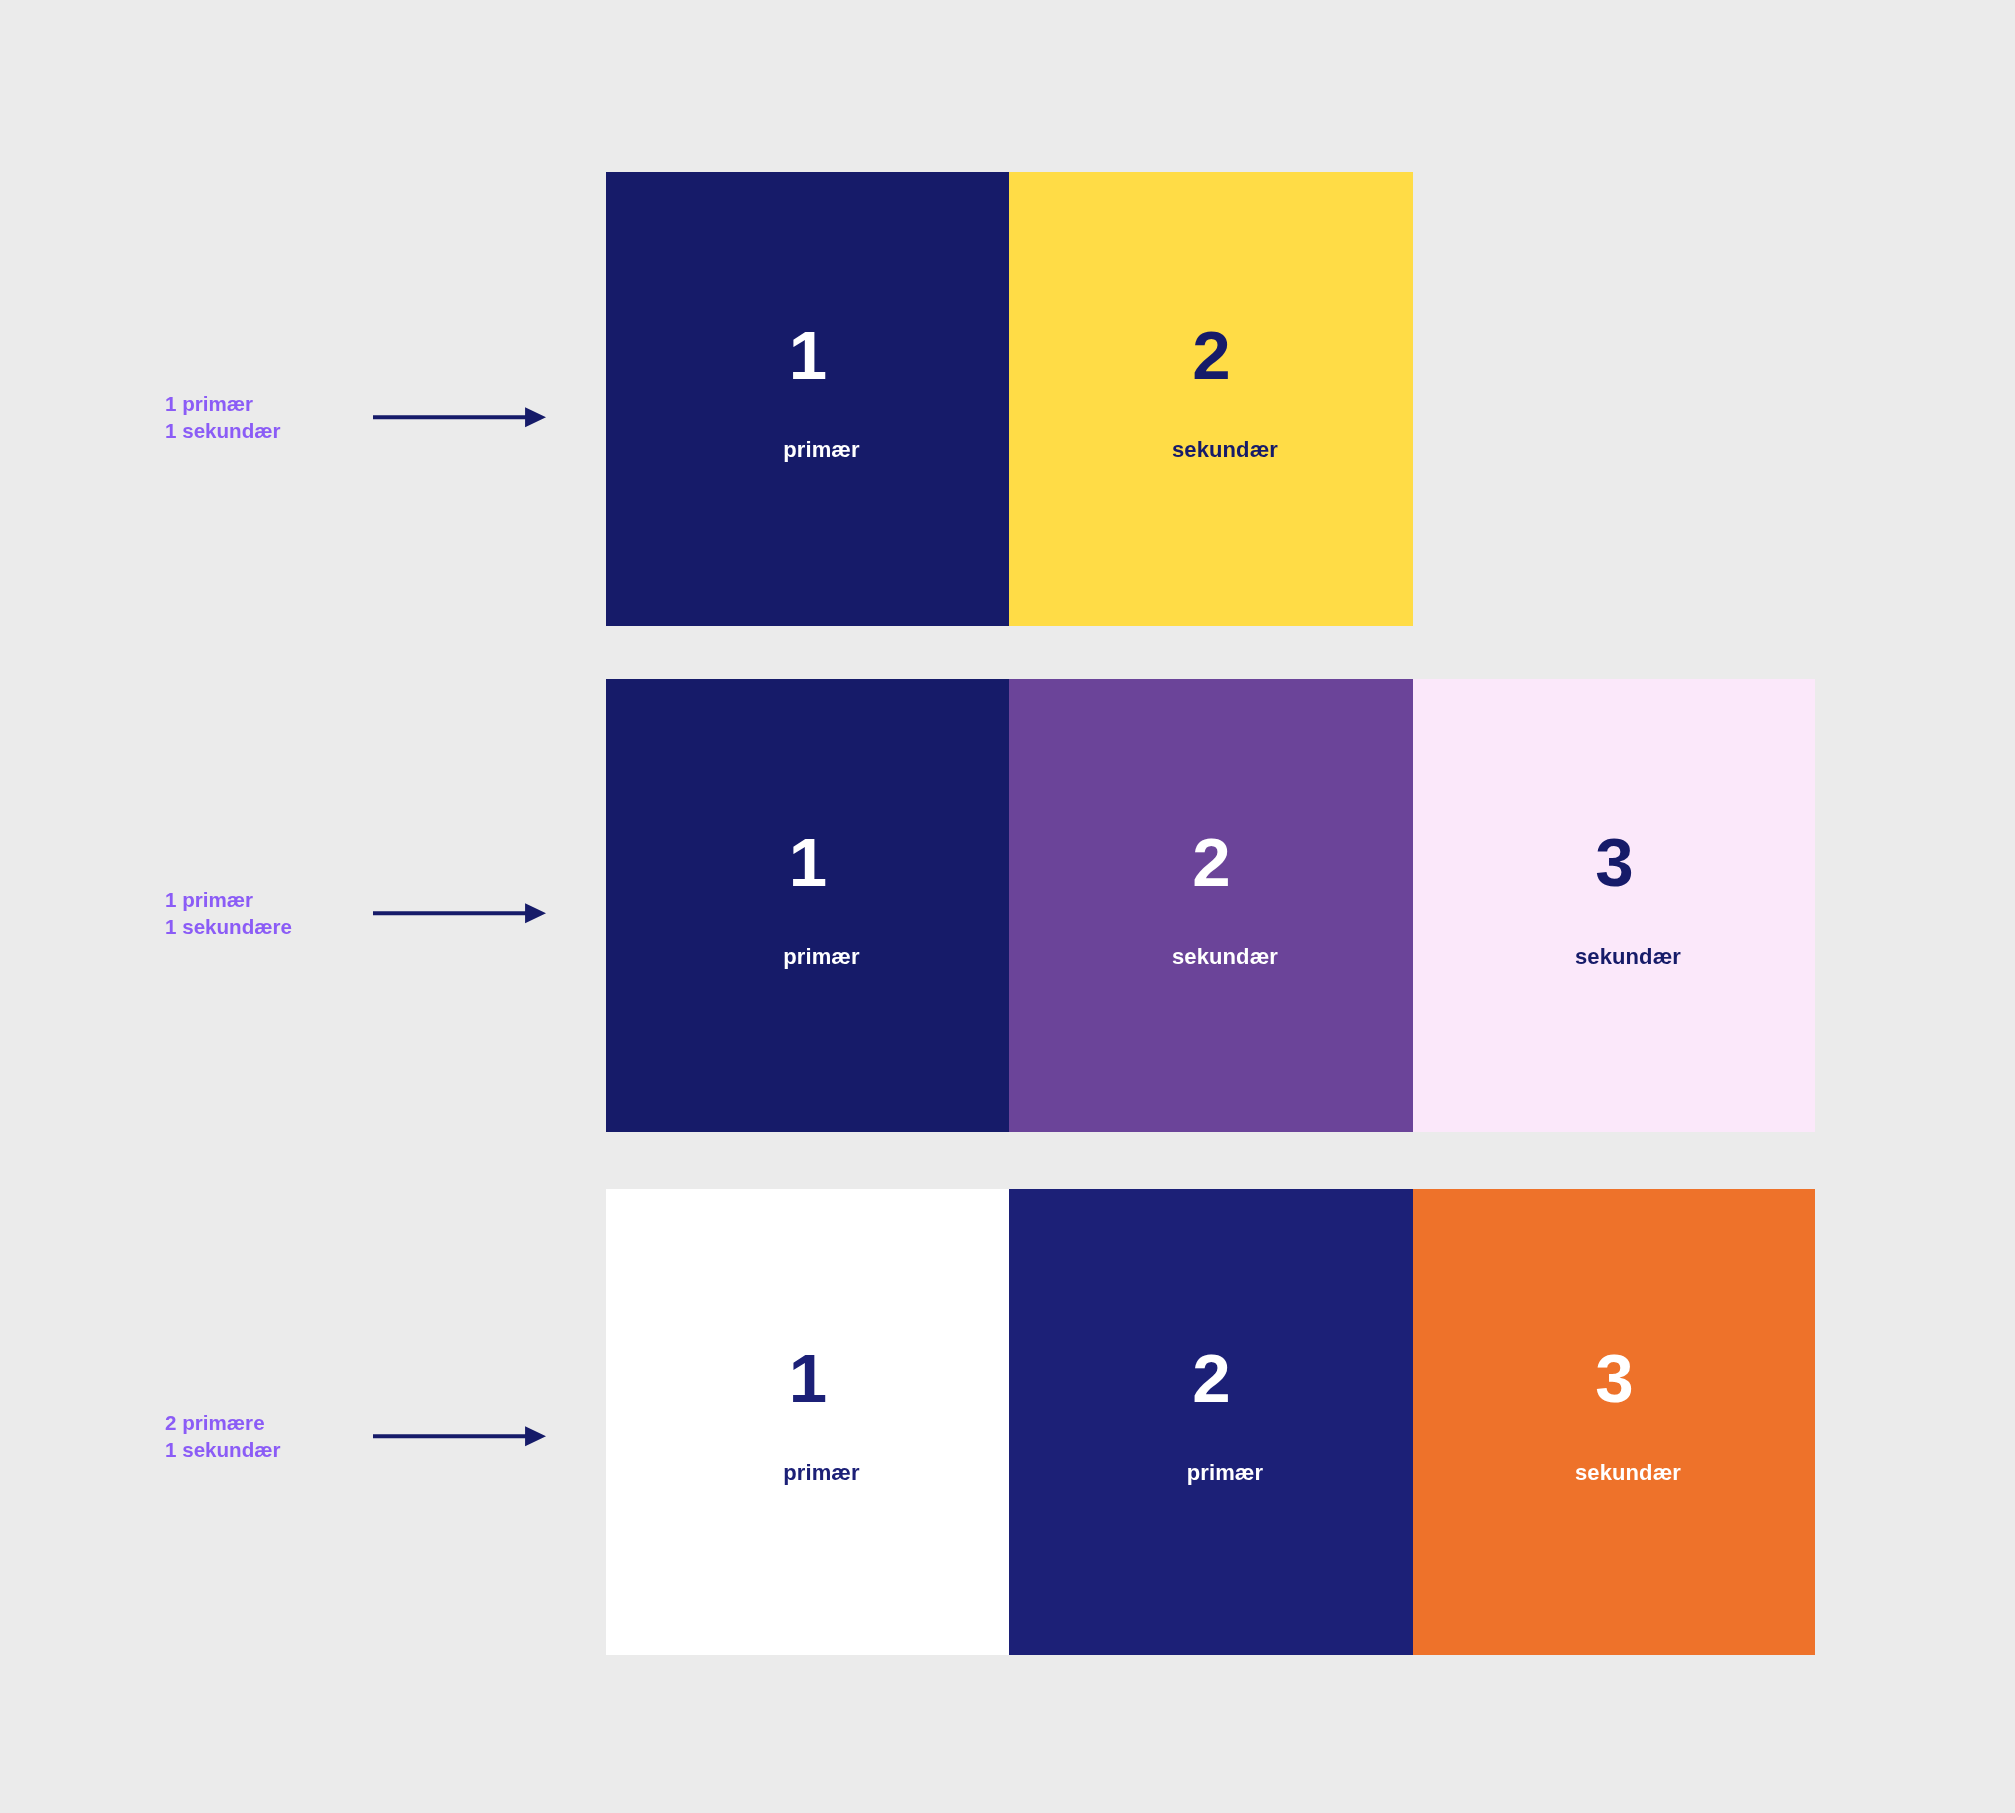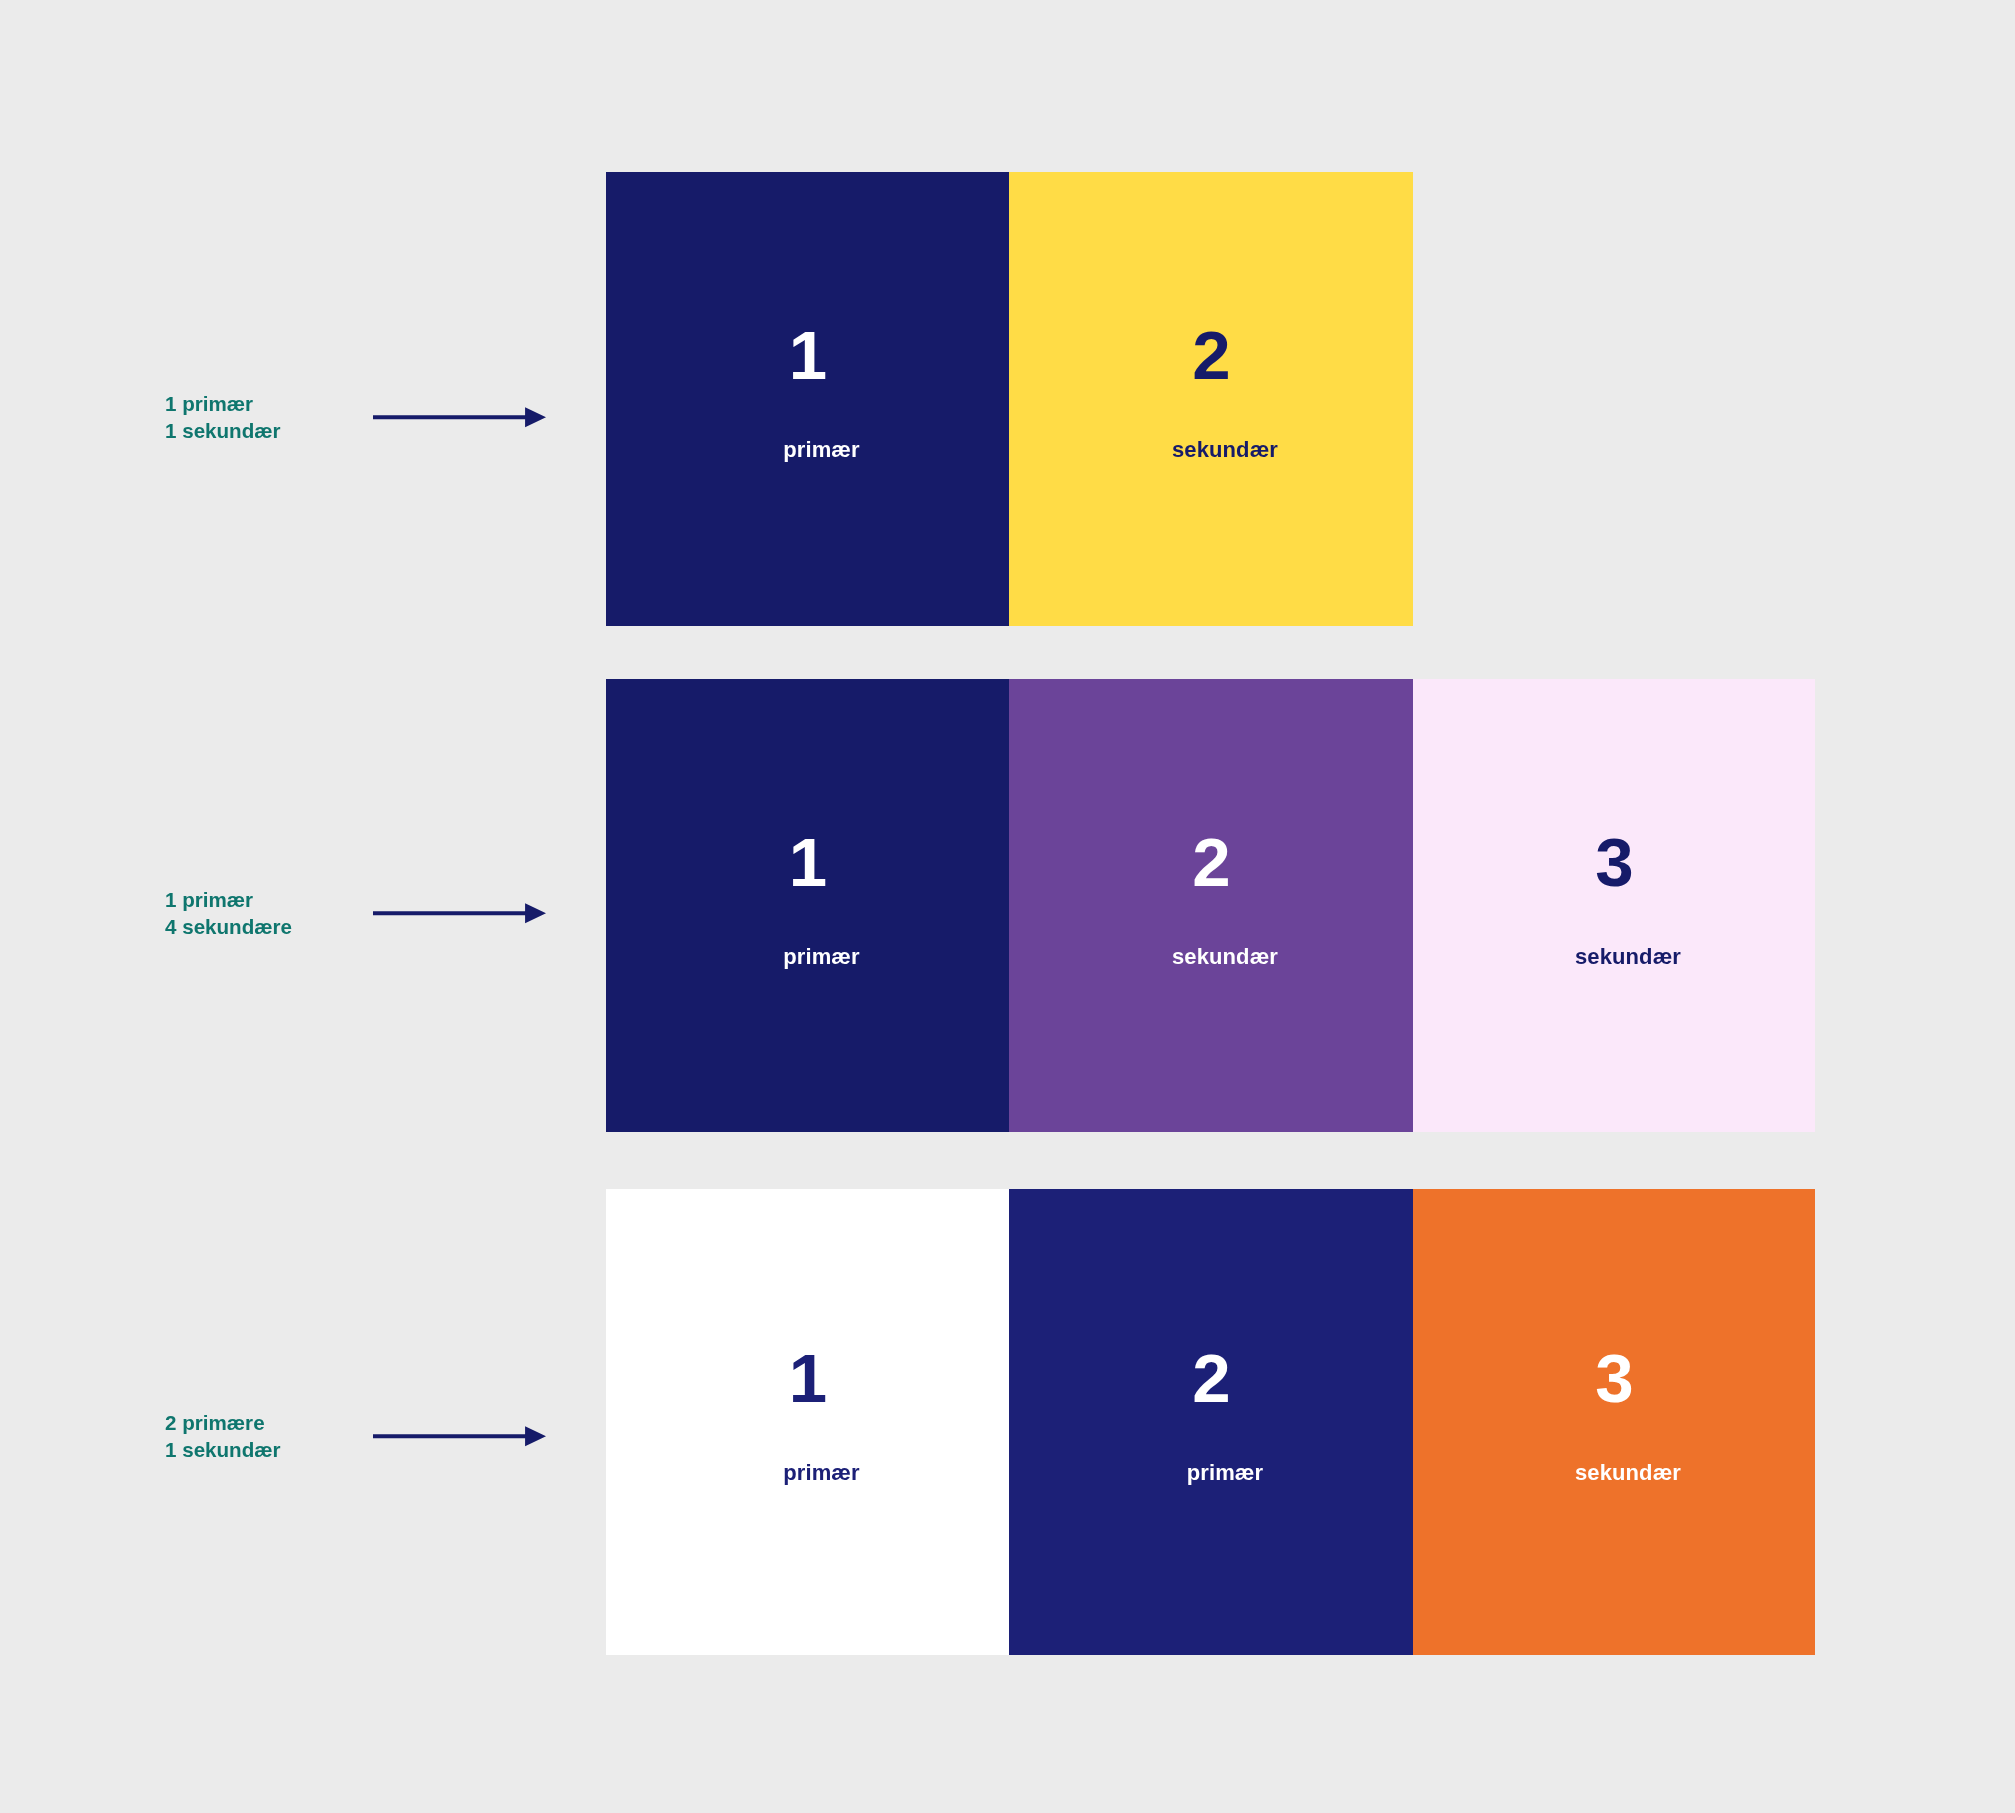--- a/index.html
+++ b/index.html
@@ -39,21 +39,21 @@
   .stack { display: flex; flex-direction: column; align-items: center; }
   .gap-1 { height: 49px; }
 
   
   .anno {
     position: absolute;
     display: flex;
     align-items: center;
   }
   .anno-text {
-    color: #0f766e;
+    color: #8b5cf6;
     font-size: 20.6px;
     font-weight: 700;
     line-height: 1.33;
     white-space: nowrap;
     text-align: left;
   }
   .anno-arrow {
     position: absolute;
     display: block;
   }
@@ -86,21 +86,21 @@
         <div class="block-num" style="color:#161b69;">2</div>
         <div class="gap-1"></div>
         <div class="block-cap" style="color:#161b69;">sekundær</div>
       </div>
     </div>
   </div>
 
   <div class="anno" style="left:165px; top:881px; width:403px; height:64px;">
     <div class="anno-text">
       <div>1 primær</div>
-      <div>4 sekundære</div>
+      <div>1 sekundære</div>
     </div>
     <svg class="anno-arrow" style="left:208px; top:21px;" width="173" height="22.6" viewBox="0 0 430 56">
       <path d="M0 23 L378 23 L378 3 L430 28 L378 53 L378 33 L0 33 Z" fill="#161b69"></path>
     </svg>
   </div>
 
   <div class="row" style="left:606px; top:679px; width:1209px; height:453px;">
     <div class="block" style="width:403px; height:453px; background:#161b69;">
       <div class="stack" style="transform:translateY(-8px);">
         <div class="block-num" style="color:#ffffff;">1</div>

